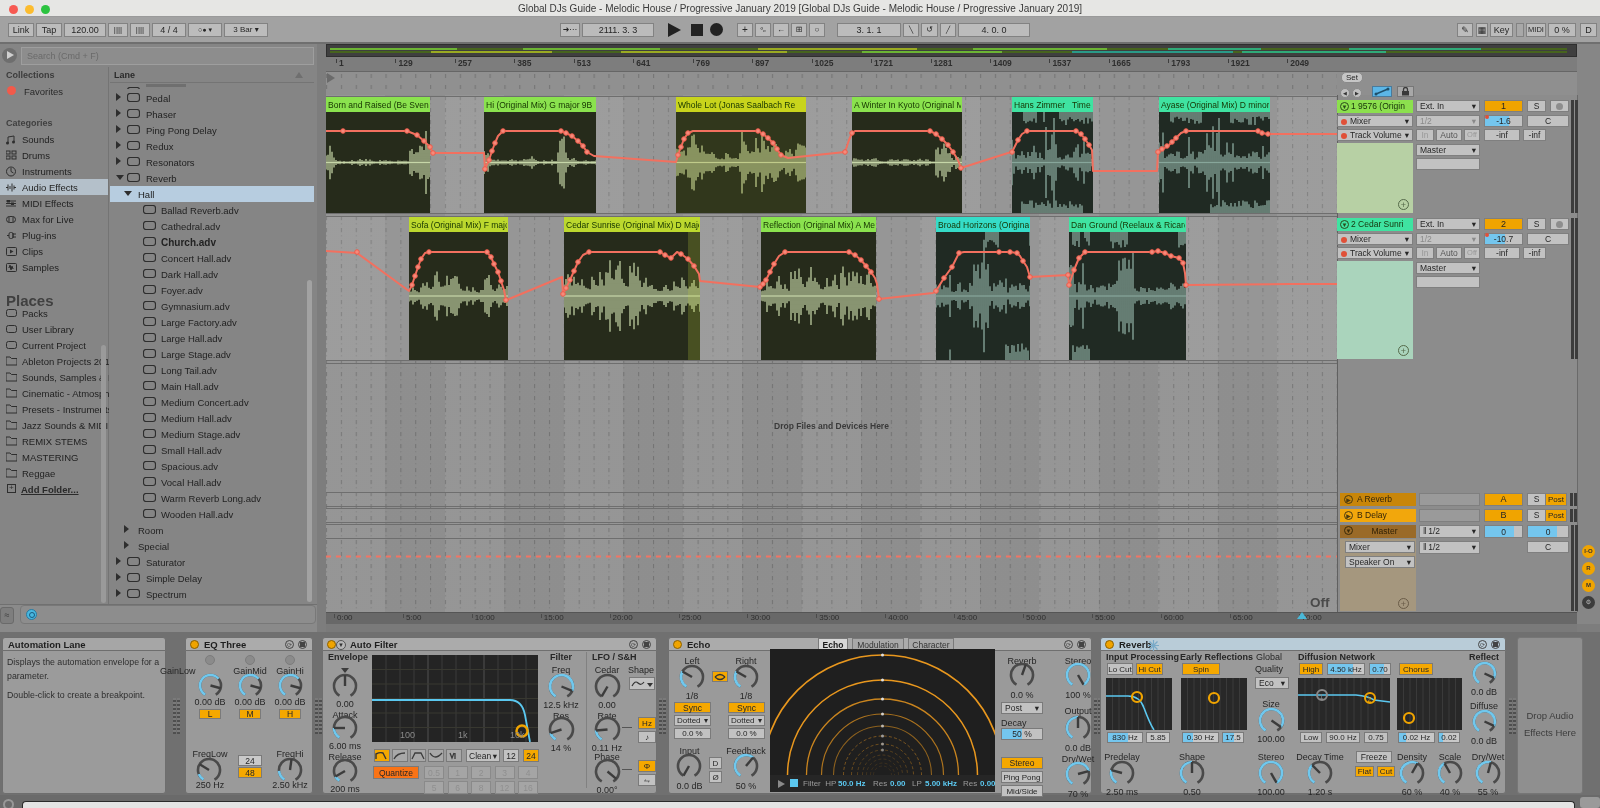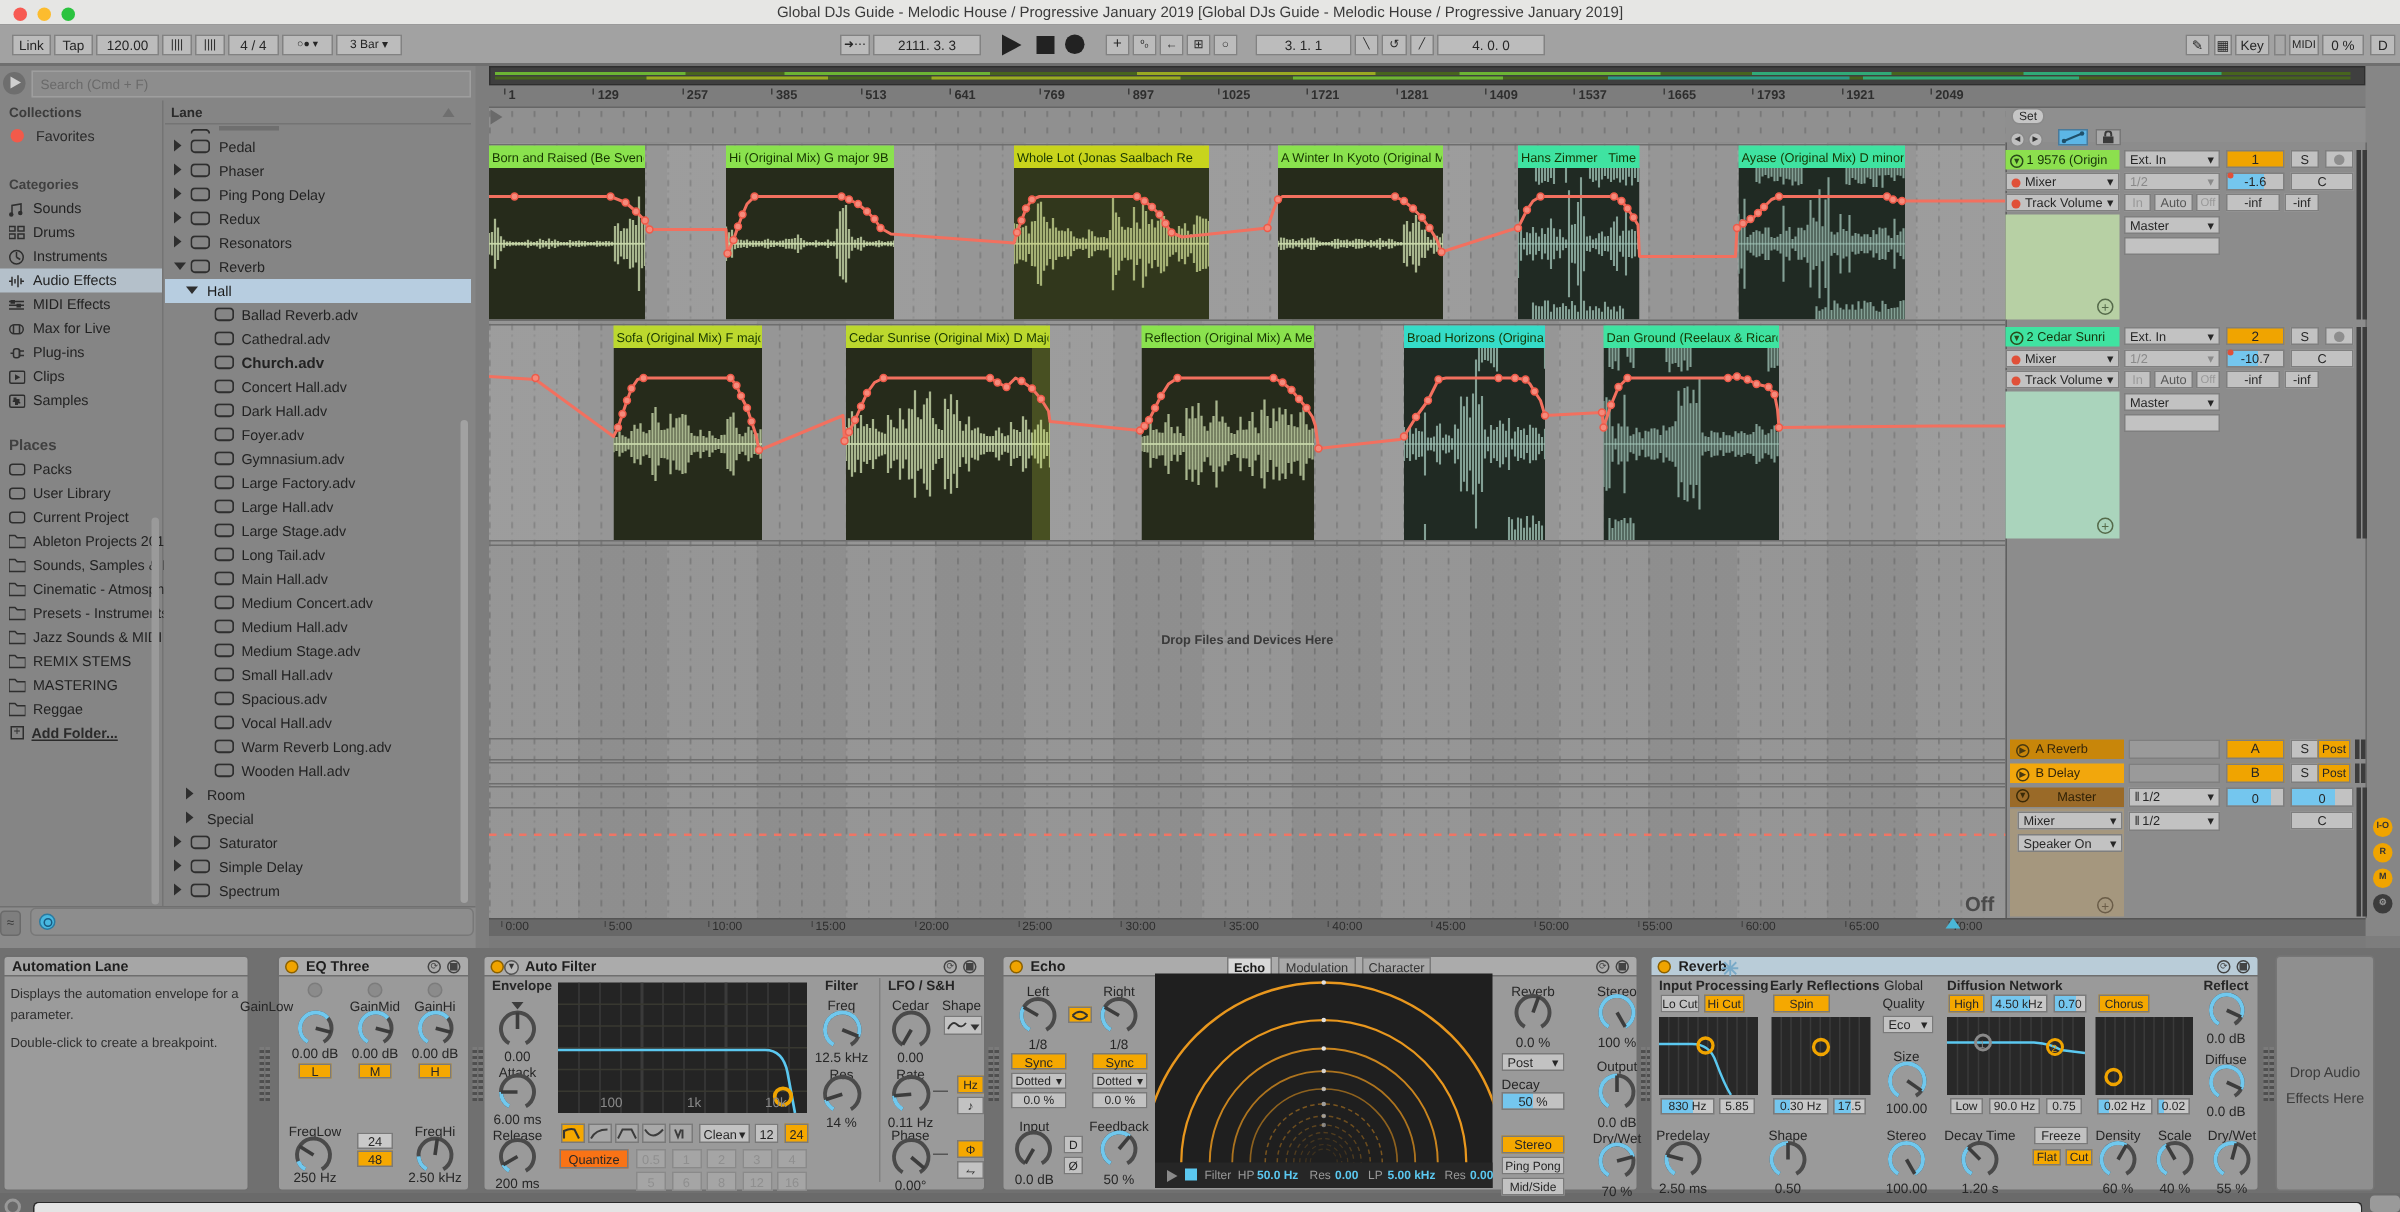--- a/index.html
+++ b/index.html
@@ -97,21 +97,21 @@
 <svg class="abs" style="left:6px;top:246px" width="11" height="11">
     <rect x="0.5" y="1.5" width="10" height="8" rx="1" fill="none" stroke="#2e2e2e"></rect>
     <path d="M4 3.5 L7.5 5.5 L4 7.5 Z" fill="#2e2e2e"></path>
   </svg>
 <div class="t" style="left:22px;top:247px;width:87px;overflow:hidden;font-size:9.5px;color:#222">Clips</div>
 <svg class="abs" style="left:6px;top:262px" width="11" height="11">
     <rect x="0.5" y="1.5" width="10" height="8" rx="1" fill="none" stroke="#2e2e2e"></rect>
     <path d="M2.5 5.5 h1 v-2 h1 v4 h1 v-3 h1 v2 h1" stroke="#2e2e2e" fill="none"></path>
   </svg>
 <div class="t" style="left:22px;top:263px;width:87px;overflow:hidden;font-size:9.5px;color:#222">Samples</div>
-<div class="t" style="left:6px;top:293px;font-size:10px;color:#404040;font-weight:700;">Places</div>
+<div class="t" style="left:6px;top:293px;font-size:15px;color:#404040;font-weight:700;">Places</div>
 <svg class="abs" style="left:6px;top:308px" width="11" height="11">
     <rect x="0.5" y="1.5" width="10" height="7" rx="2" fill="none" stroke="#2e2e2e"></rect>
   </svg>
 <div class="t" style="left:22px;top:309px;width:87px;overflow:hidden;font-size:9.5px;color:#222">Packs</div>
 <svg class="abs" style="left:6px;top:324px" width="11" height="11">
     <rect x="0.5" y="1.5" width="10" height="7" rx="2" fill="none" stroke="#2e2e2e"></rect>
   </svg>
 <div class="t" style="left:22px;top:325px;width:87px;overflow:hidden;font-size:9.5px;color:#222">User Library</div>
 <svg class="abs" style="left:6px;top:340px" width="11" height="11">
     <rect x="0.5" y="1.5" width="10" height="7" rx="2" fill="none" stroke="#2e2e2e"></rect>

